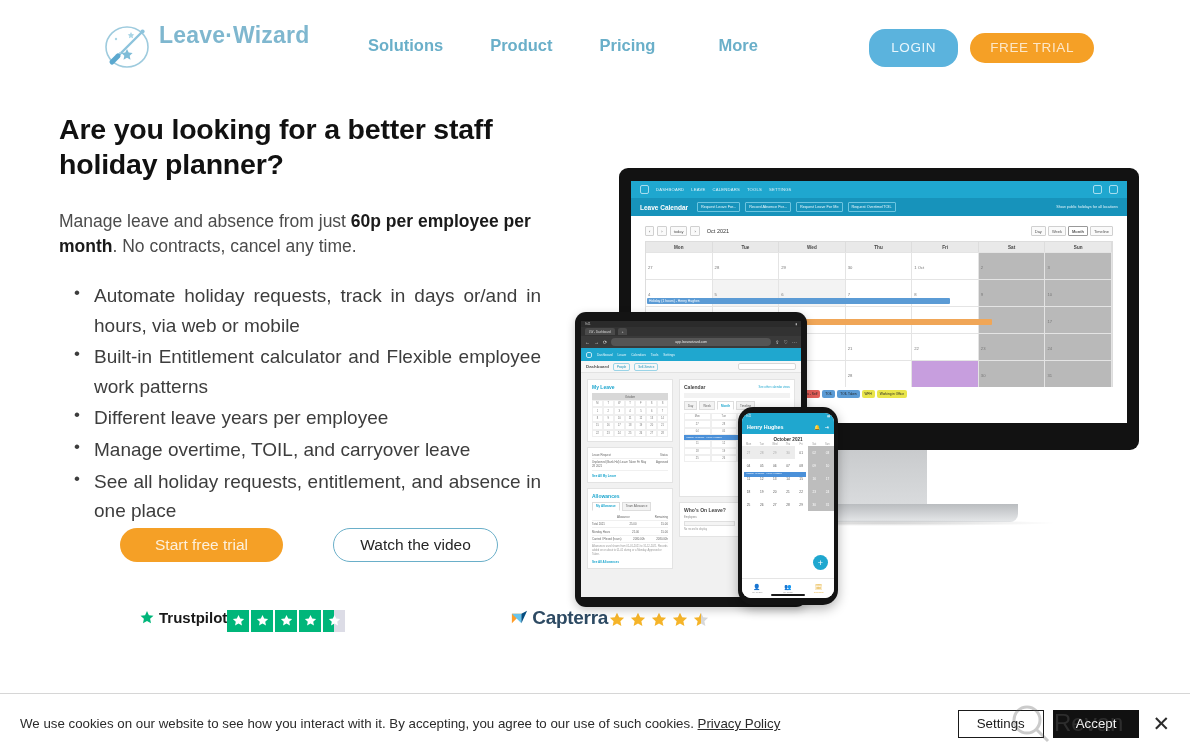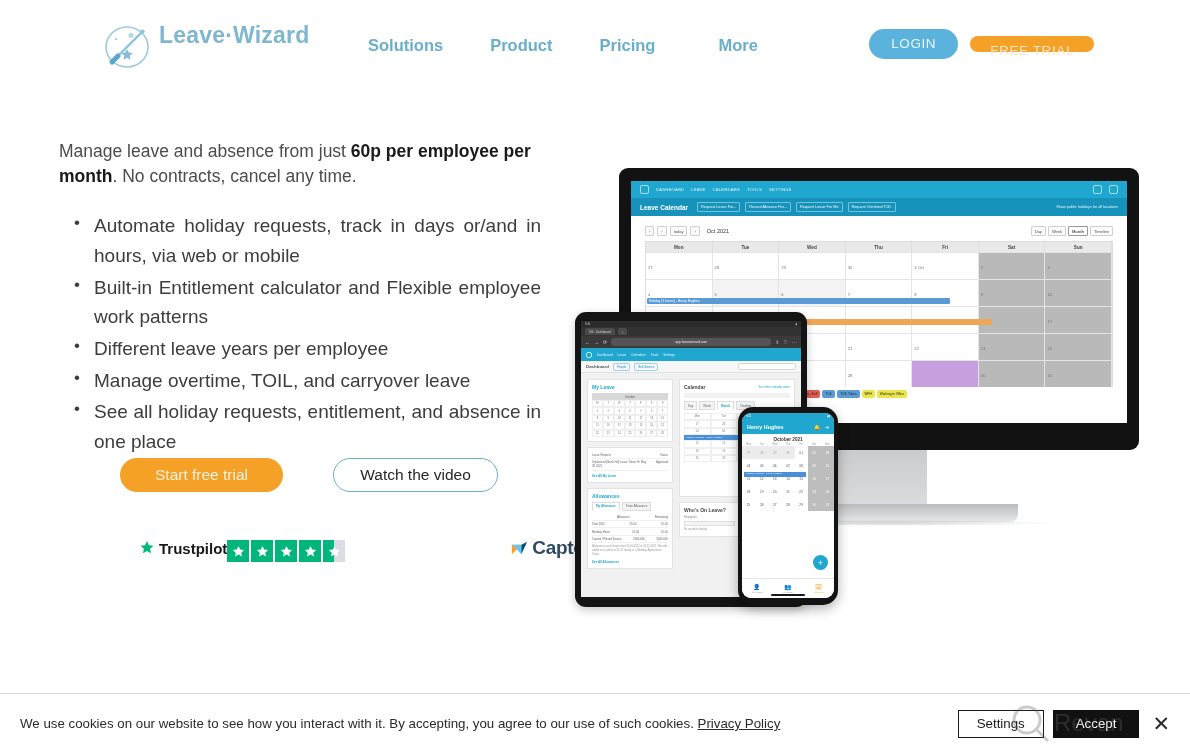--- a/index.html
+++ b/index.html
@@ -35,27 +35,27 @@
   .nav-item.n1 { margin-right: 47px; text-align: center; }
   .nav-item.n2 { margin-right: 47px; }
   .nav-item.n3 { margin-right: 63px; }
 
   .hdr-btns {
     position: absolute; right: 96px; top: 29px;
     display: flex; align-items: center; gap: 12px;
   }
   .btn-login {
     background: #5bb3dd; color: #e9f6fc; border: none;
-    border-radius: 16px; padding: 0 22px; height: 30px; line-height: 30px;
+    border-radius: 16px; padding: 0 22px; height: 38px; line-height: 30px;
     font-size: 13.5px; letter-spacing: .6px; font-family: "Liberation Sans", sans-serif;
     cursor: pointer;
   }
   .btn-trial {
     background: #f5a026; color: #fde7c8; border: none;
-    border-radius: 16px; padding: 0 20px; height: 16px; line-height: 30px;
+    border-radius: 16px; padding: 0 20px; height: 30px; line-height: 30px;
     font-size: 13.5px; letter-spacing: .6px; font-family: "Liberation Sans", sans-serif;
     cursor: pointer;
   }
 
   
   .hero-left { position: absolute; left: 59px; top: 112px; width: 500px; }
   .hero-h1 {
     font-size: 28.5px; font-weight: bold; color: #111;
     line-height: 1.22; letter-spacing: -.2px;
   }
@@ -315,20 +315,21 @@
       <span class="nav-item n4">More</span>
     </nav>
 
     <div class="hdr-btns">
       <button class="btn-login">LOGIN</button>
       <button class="btn-trial">FREE TRIAL</button>
     </div>
   </div>
 
   <div class="hero-left">
+    <h1 class="hero-h1">Are you looking for a better staff holiday planner?</h1>
 
     <p class="hero-sub">
       <span>Manage leave and absence from just </span><b>60p per employee per month</b><span>. No contracts, cancel any time.</span>
     </p>
 
     <ul class="bullets">
       <li>Automate holiday requests, track in days or/and in hours, via web or mobile</li>
       <li>Built-in Entitlement calculator and Flexible employee work patterns</li>
       <li style="text-align:left">Different leave years per employee</li>
       <li style="text-align:left">Manage overtime, TOIL, and carryover leave</li>

